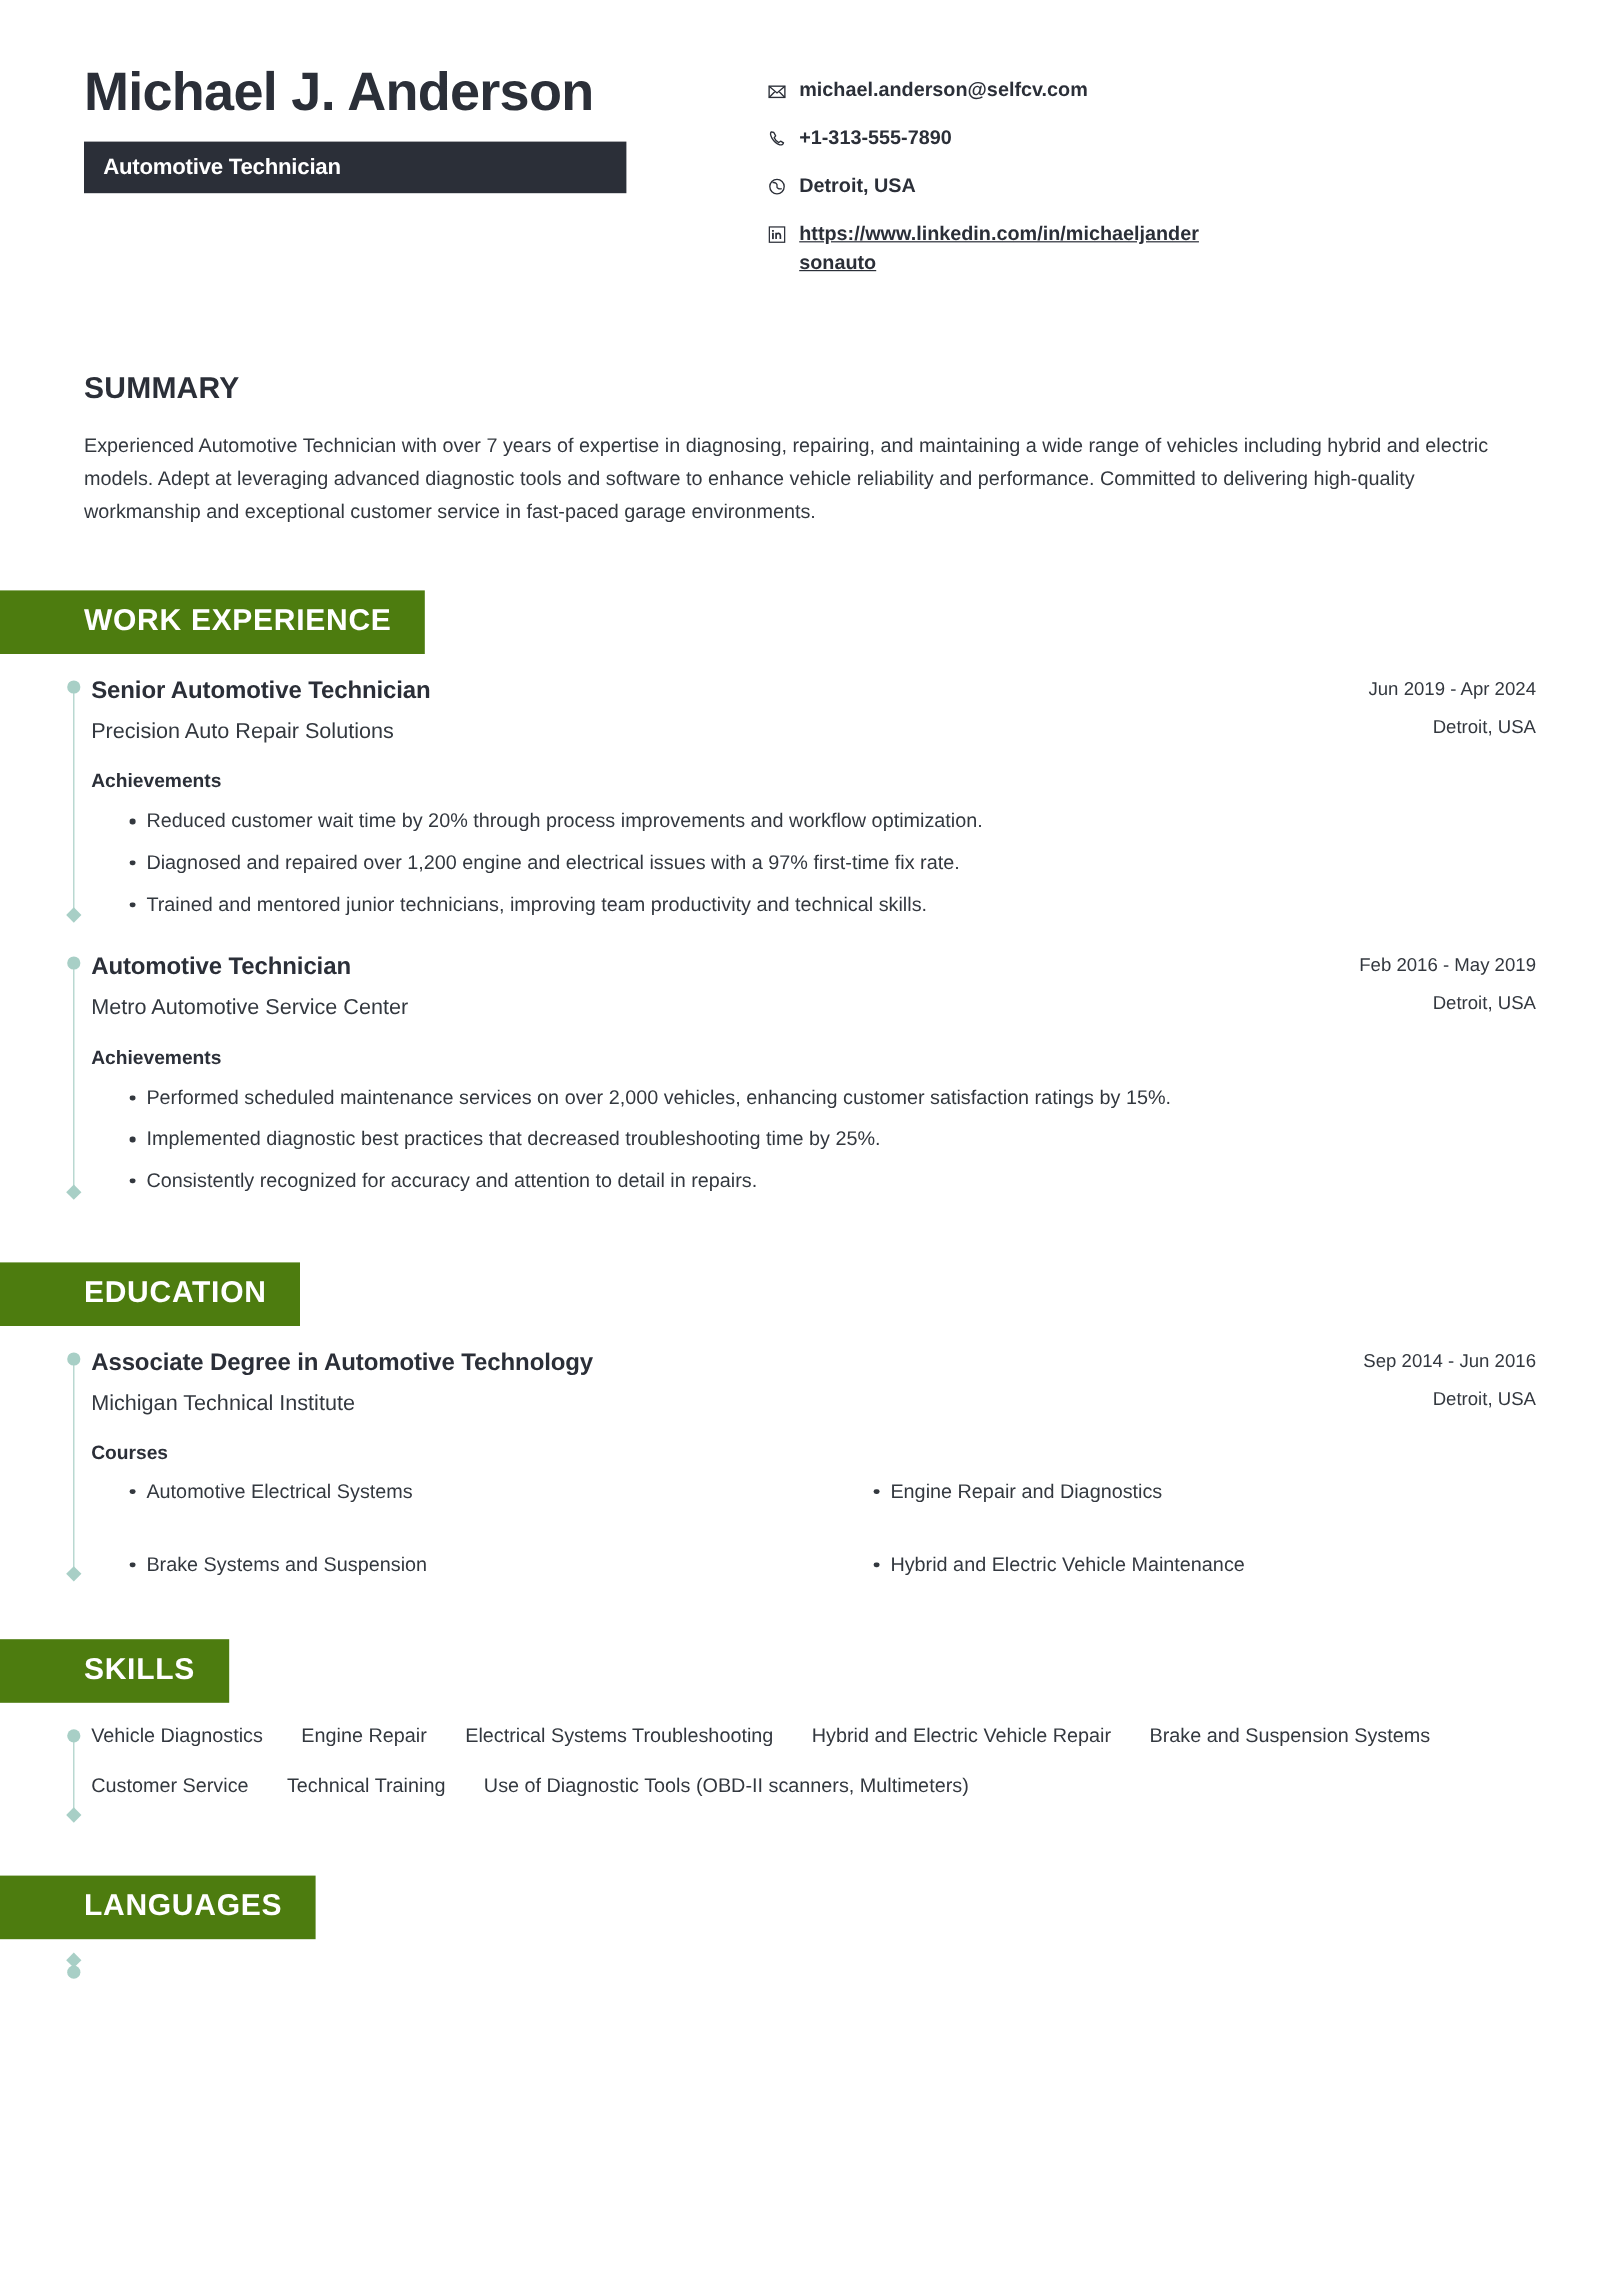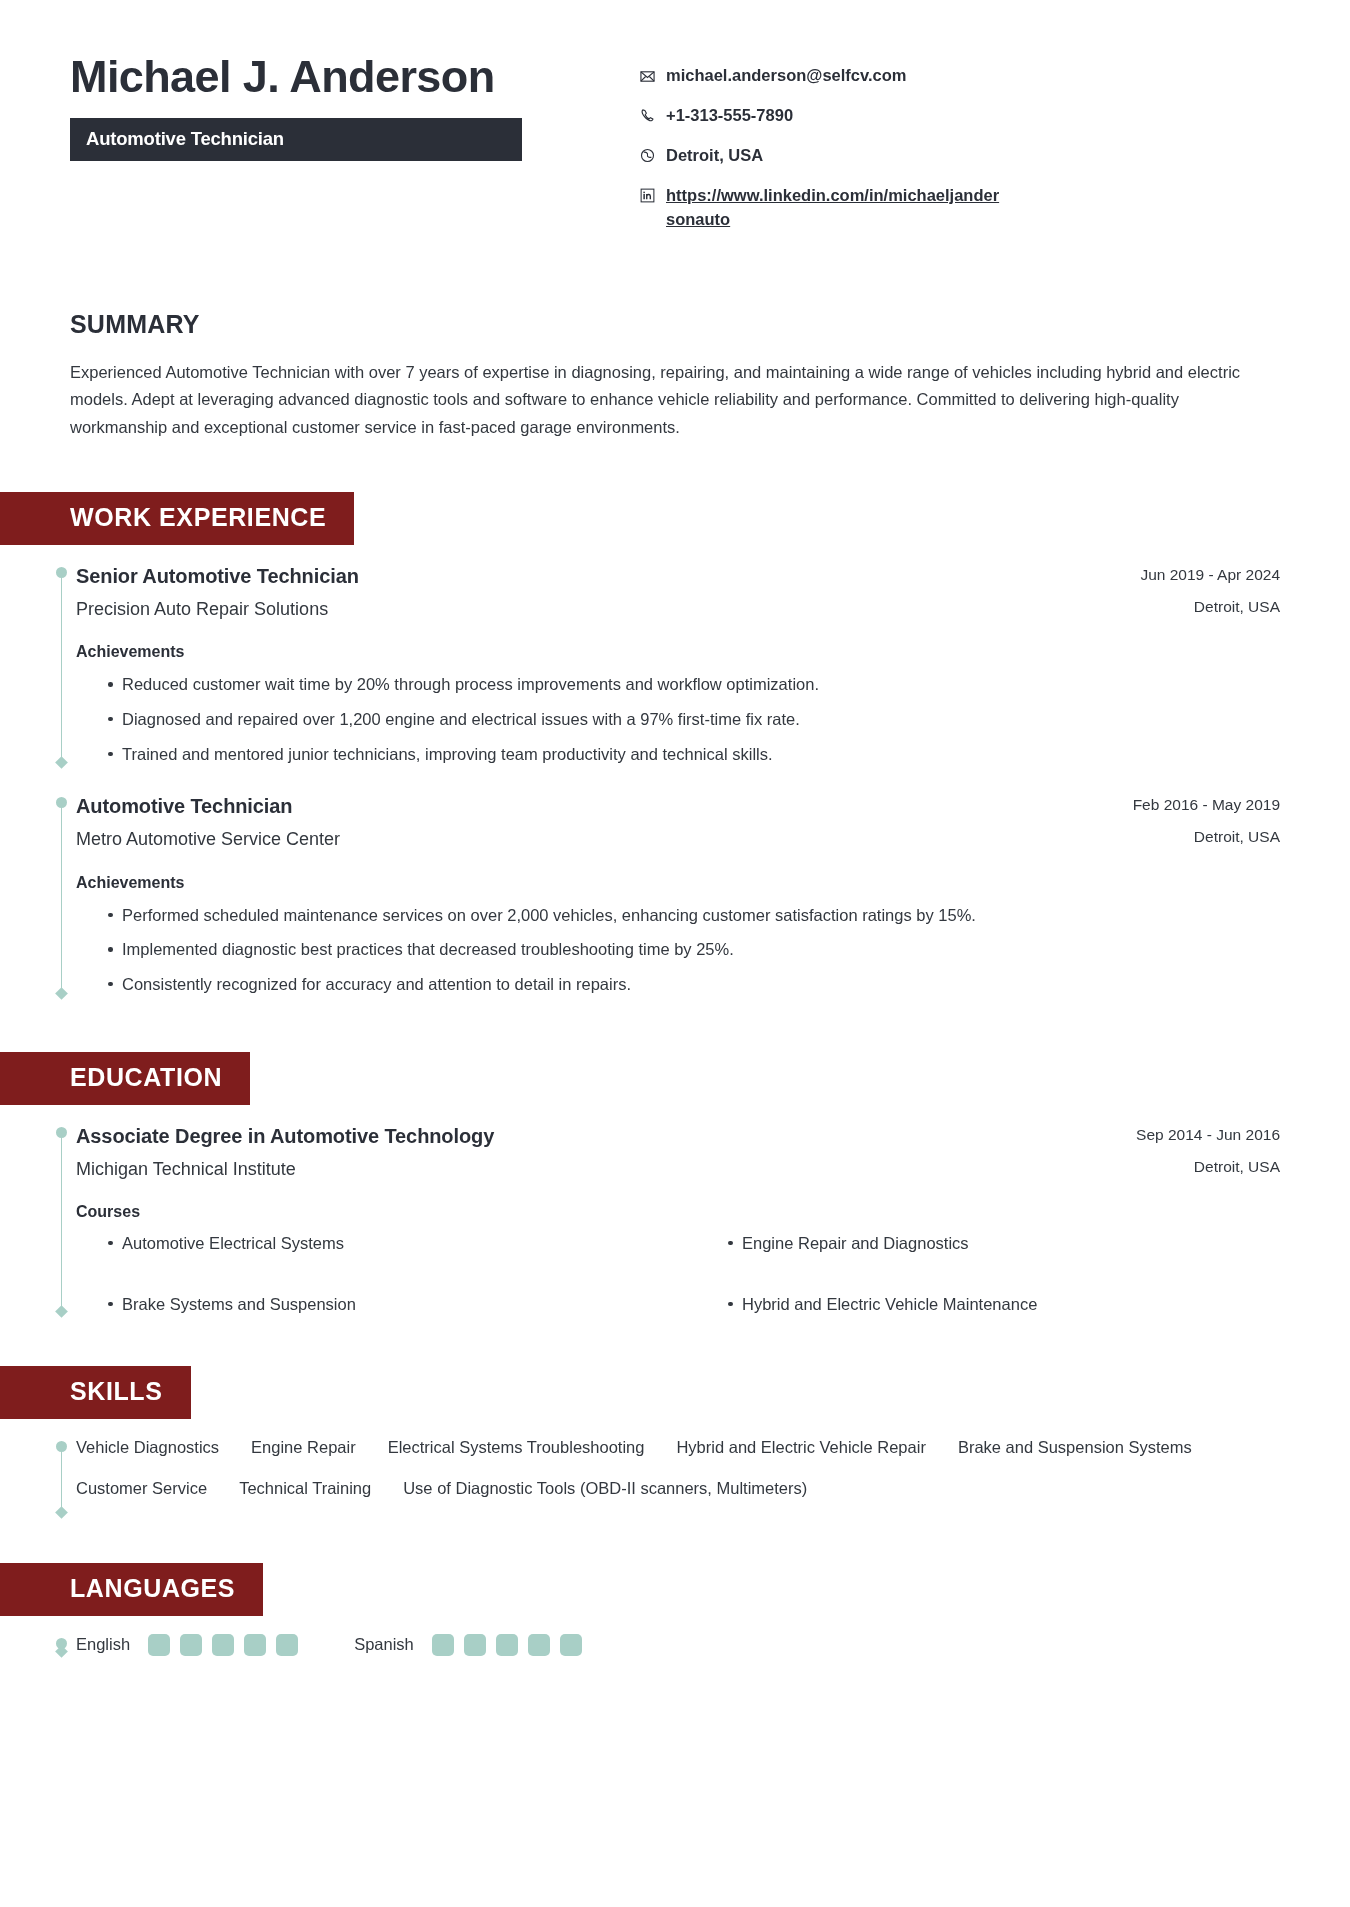--- a/index.html
+++ b/index.html
@@ -103,21 +103,21 @@
 
   .summary-text {
     font-size: 16.5px;
     line-height: 1.68;
     color: #33383f;
     max-width: 1215px;
   }
 
   
   .section-bar {
-    background: #7f1d1d;
+    background: #4d7c0f;
     color: #ffffff;
     font-size: 25px;
     font-weight: bold;
     letter-spacing: 0.6px;
     padding: 11px 28px 13px 70px;
     display: inline-block;
   }
 
   .bar-wrap { margin-top: 50px; }
   .bar-wrap-edu { margin-top: 54px; }
@@ -506,41 +506,16 @@
 
   <div class="bar-wrap-lang">
     <div class="section-bar">LANGUAGES</div>
 
     <div class="lang-wrap">
       <div class="timeline">
         <span class="dot"></span>
         <span class="line"></span>
         <span class="diamond"></span>
       </div>
-      <div class="lang-row">
-
-        <div class="lang-item">
-          <span class="lang-name">English</span>
-          <span class="dots">
-              <span class="lvl-box"></span>
-              <span class="lvl-box"></span>
-              <span class="lvl-box"></span>
-              <span class="lvl-box"></span>
-              <span class="lvl-box"></span>
-            </span>
-        </div>
-
-        <div class="lang-item">
-          <span class="lang-name">Spanish</span>
-          <span class="dots">
-              <span class="lvl-box"></span>
-              <span class="lvl-box"></span>
-              <span class="lvl-box"></span>
-              <span class="lvl-box"></span>
-              <span class="lvl-box"></span>
-            </span>
-        </div>
-
-      </div>
     </div>
   </div>
 
 </div>
 
 </body></html>

